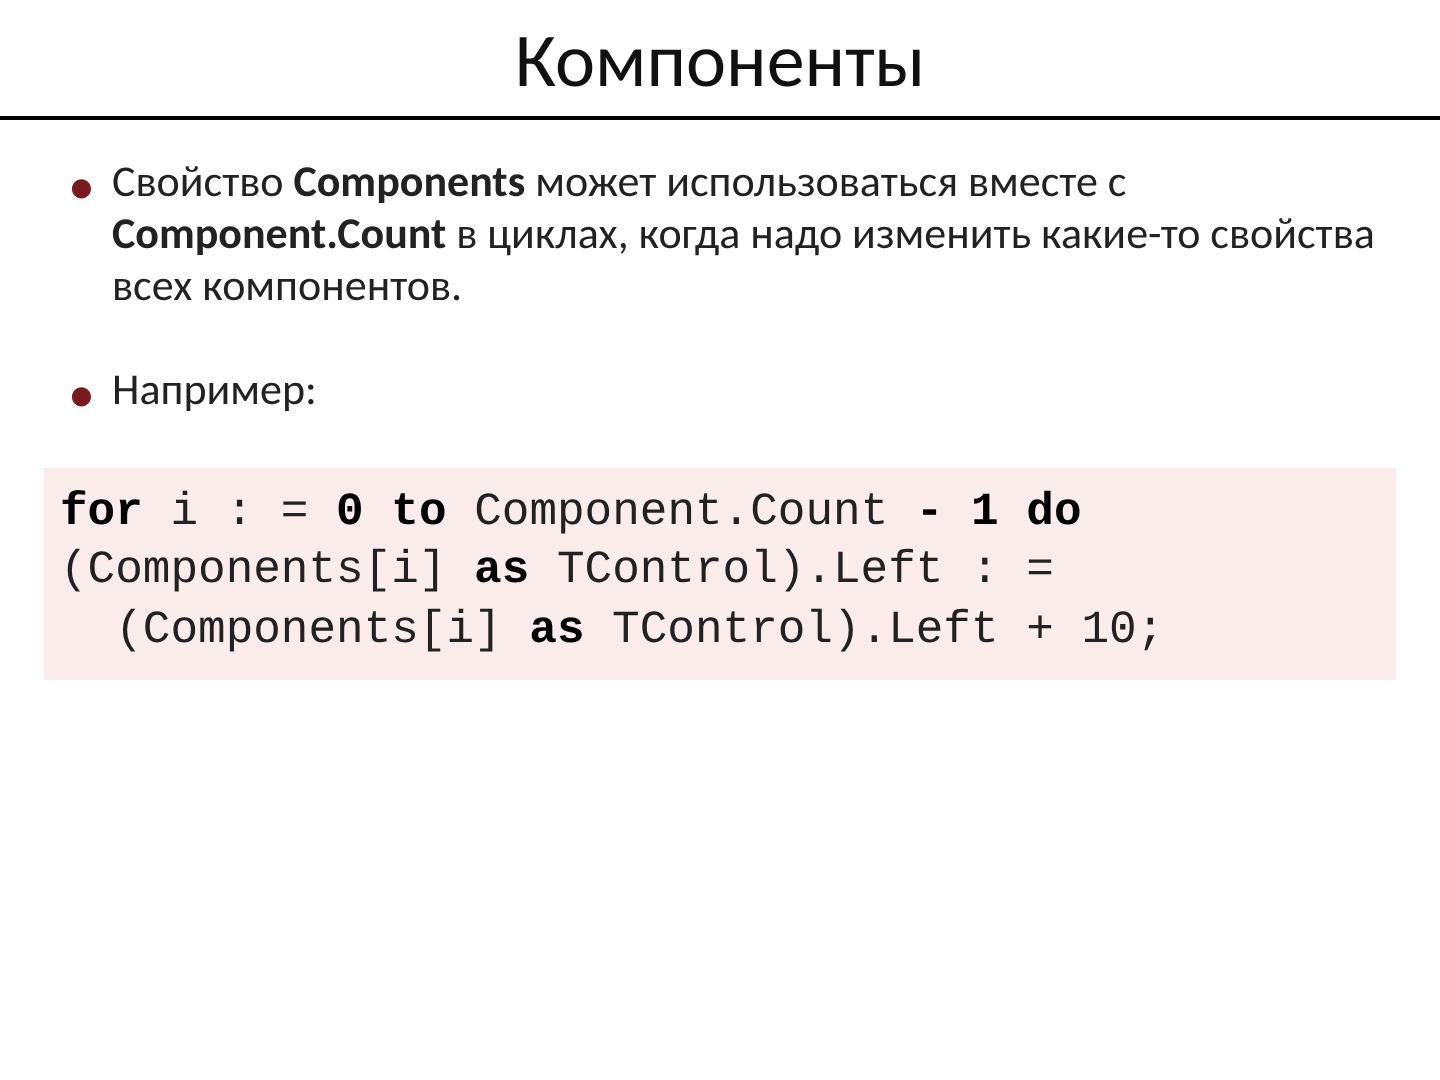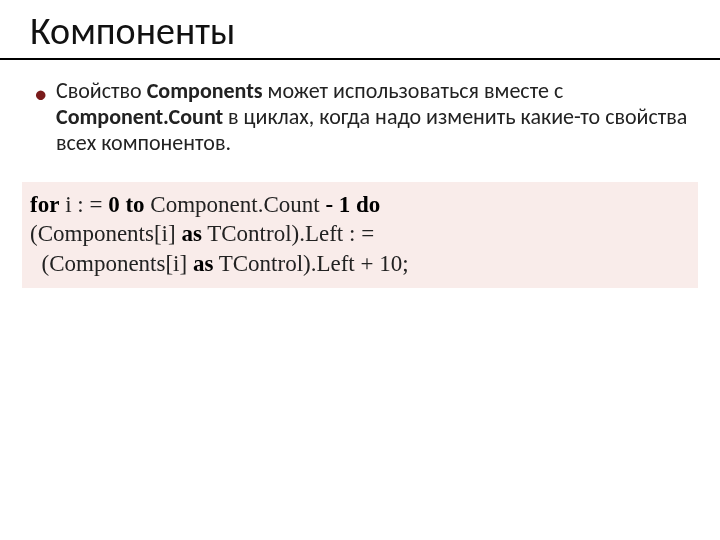--- a/index.html
+++ b/index.html
@@ -9,21 +9,21 @@
     height: 540px;
     background: #ffffff;
     font-family: Calibri, "Segoe UI", Arial, sans-serif;
     color: #000;
     box-sizing: border-box;
   }
   .slide {
     padding: 8px 30px 0 30px;
   }
   .title {
-    text-align: left;
+    text-align: center;
     font-size: 38px;
     font-weight: 400;
     margin: 0 0 4px 0;
     color: #111;
   }
   .hr {
     border: none;
     border-top: 2.5px solid #000;
     margin: 0 -30px 18px -30px;
   }
@@ -48,37 +48,38 @@
     color: #7a1b1b;
     font-size: 27px;
   }
   .b {
     font-weight: 700;
   }
   .codebox {
     background: #f9ecea;
     margin: 16px -8px;
     padding: 8px 8px 10px 8px;
-    font-family: Liberation Serif, serif;
+    font-family: Liberation Mono, monospace;
     font-size: 23px;
     line-height: 1.28;
     white-space: pre;
     color: #222;
   }
   .kw { font-weight: 700; color: #000; }
   .num { color: #000; font-weight: 700;}
   .minus1 { color: #000; }
 </style>
 </head>
 <body>
 
 <div class="slide">
   <h1 class="title">Компоненты</h1>
   <hr class="hr">
   <ul class="bullets">
     <li>
       <span>Свойство </span><span class="b">Components</span><span> может использоваться вместе с </span><span class="b">Component.Count</span><span> в циклах, когда надо изменить какие-то свойства всех компонентов.</span>
     </li>
+    <li>Например:</li>
   </ul>
   <div class="codebox"><span class="kw">for</span><span> i : = </span><span class="num">0</span><span class="kw"> to</span><span> Component.Count </span><span class="kw minus1">- 1</span><span class="kw"> do</span>
 <span>(Components[i] </span><span class="kw">as</span><span> TControl).Left : =</span>
 <span>  (Components[i] </span><span class="kw">as</span><span> TControl).Left + 10;</span></div>
 </div>
 
 </body></html>

